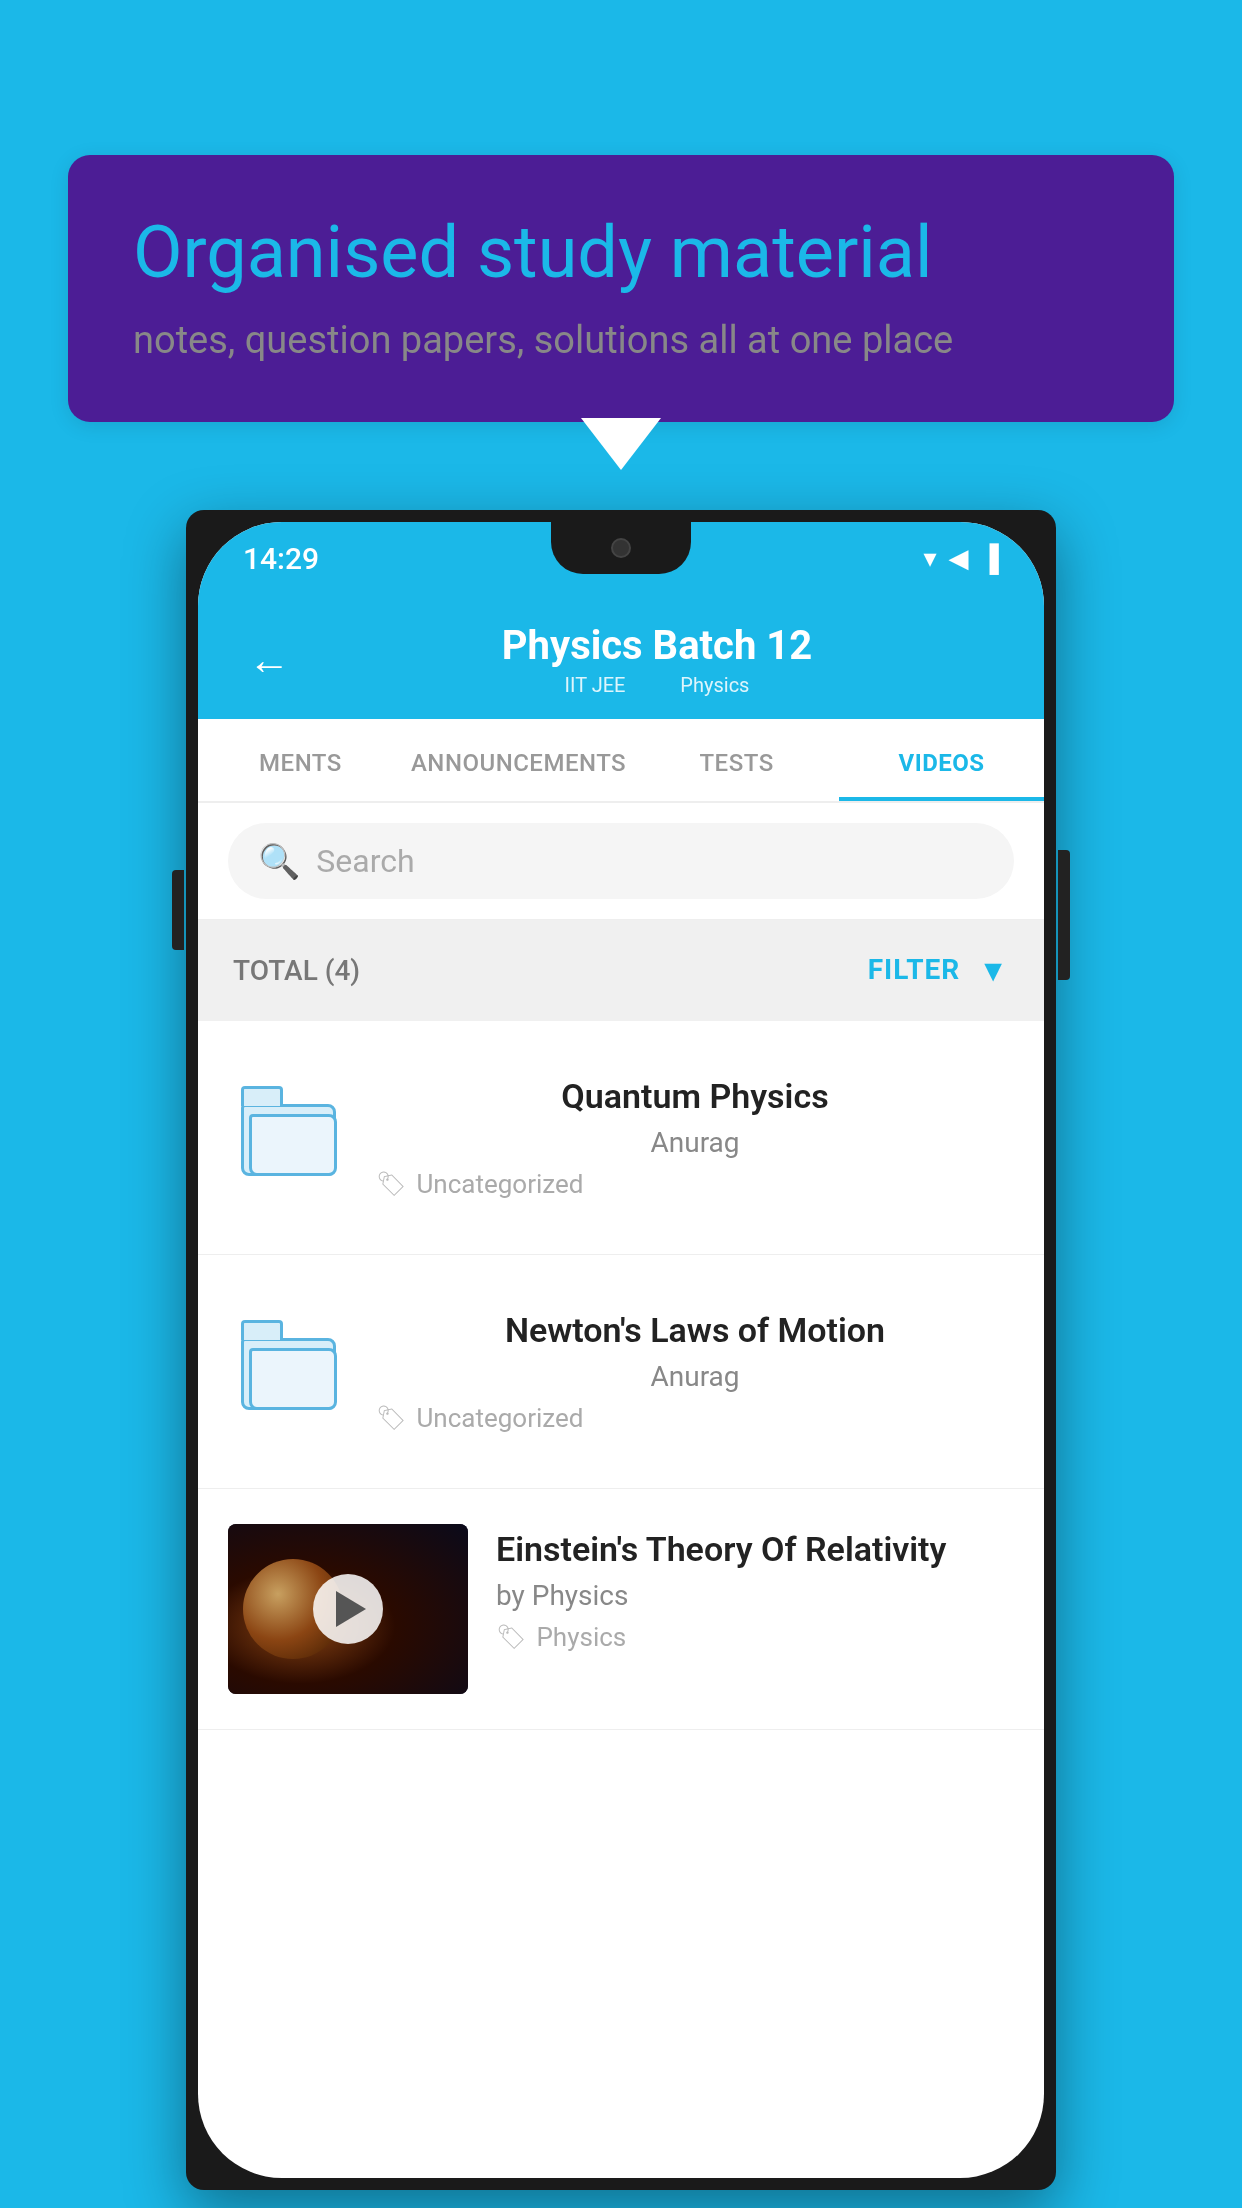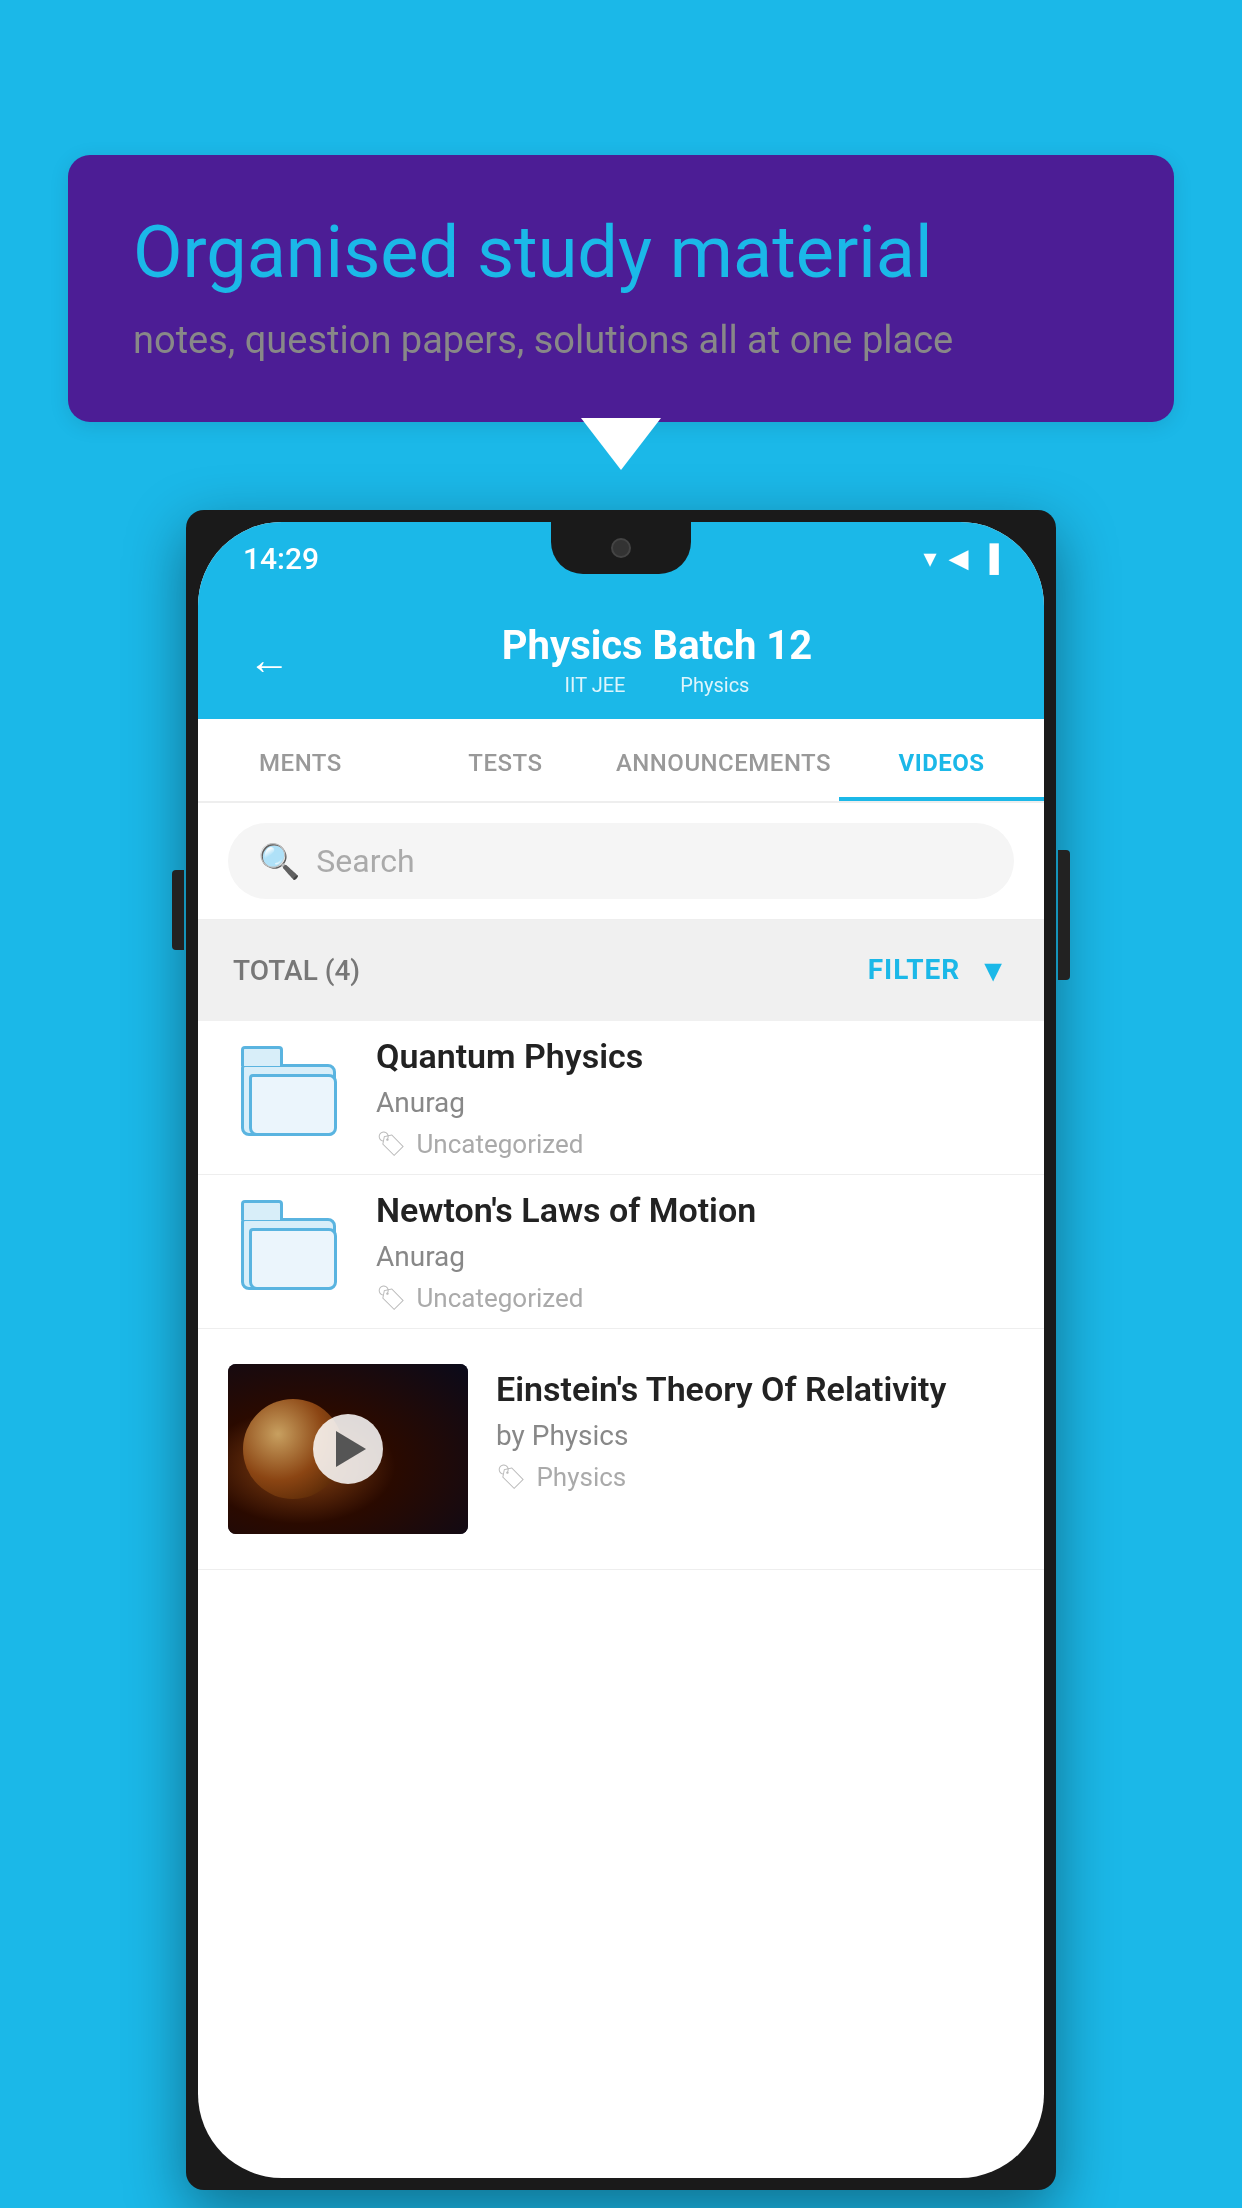--- a/index.html
+++ b/index.html
@@ -290,24 +290,25 @@
 
     
     .video-list {
       background: white;
       flex: 1;
     }
 
     .video-item {
       display: flex;
       align-items: flex-start;
-      padding: 15px 30px;
+      padding: 55px 30px;
       border-bottom: 1px solid #eee;
       gap: 28px;
       cursor: pointer;
+      text-align: center;
     }
 
     .video-thumb {
       width: 120px;
       min-width: 120px;
       height: 110px;
       display: flex;
       align-items: center;
       justify-content: center;
     }
@@ -487,24 +488,24 @@
             <span>Physics</span>
           </div>
         </div>
       </div>
 
       <div class="tabs">
         <div class="tab">
           <span>MENTS</span>
         </div>
         <div class="tab">
+          <span>ANNOUNCEMENTS</span>
+        </div>
+        <div class="tab">
           <span>TESTS</span>
-        </div>
-        <div class="tab">
-          <span>ANNOUNCEMENTS</span>
         </div>
         <div class="tab active">
           <span>VIDEOS</span>
         </div>
       </div>
 
       <div class="search-bar-container">
         <div class="search-bar">
           <span class="search-icon-el">🔍</span>
           <span class="search-placeholder">Search</span>

